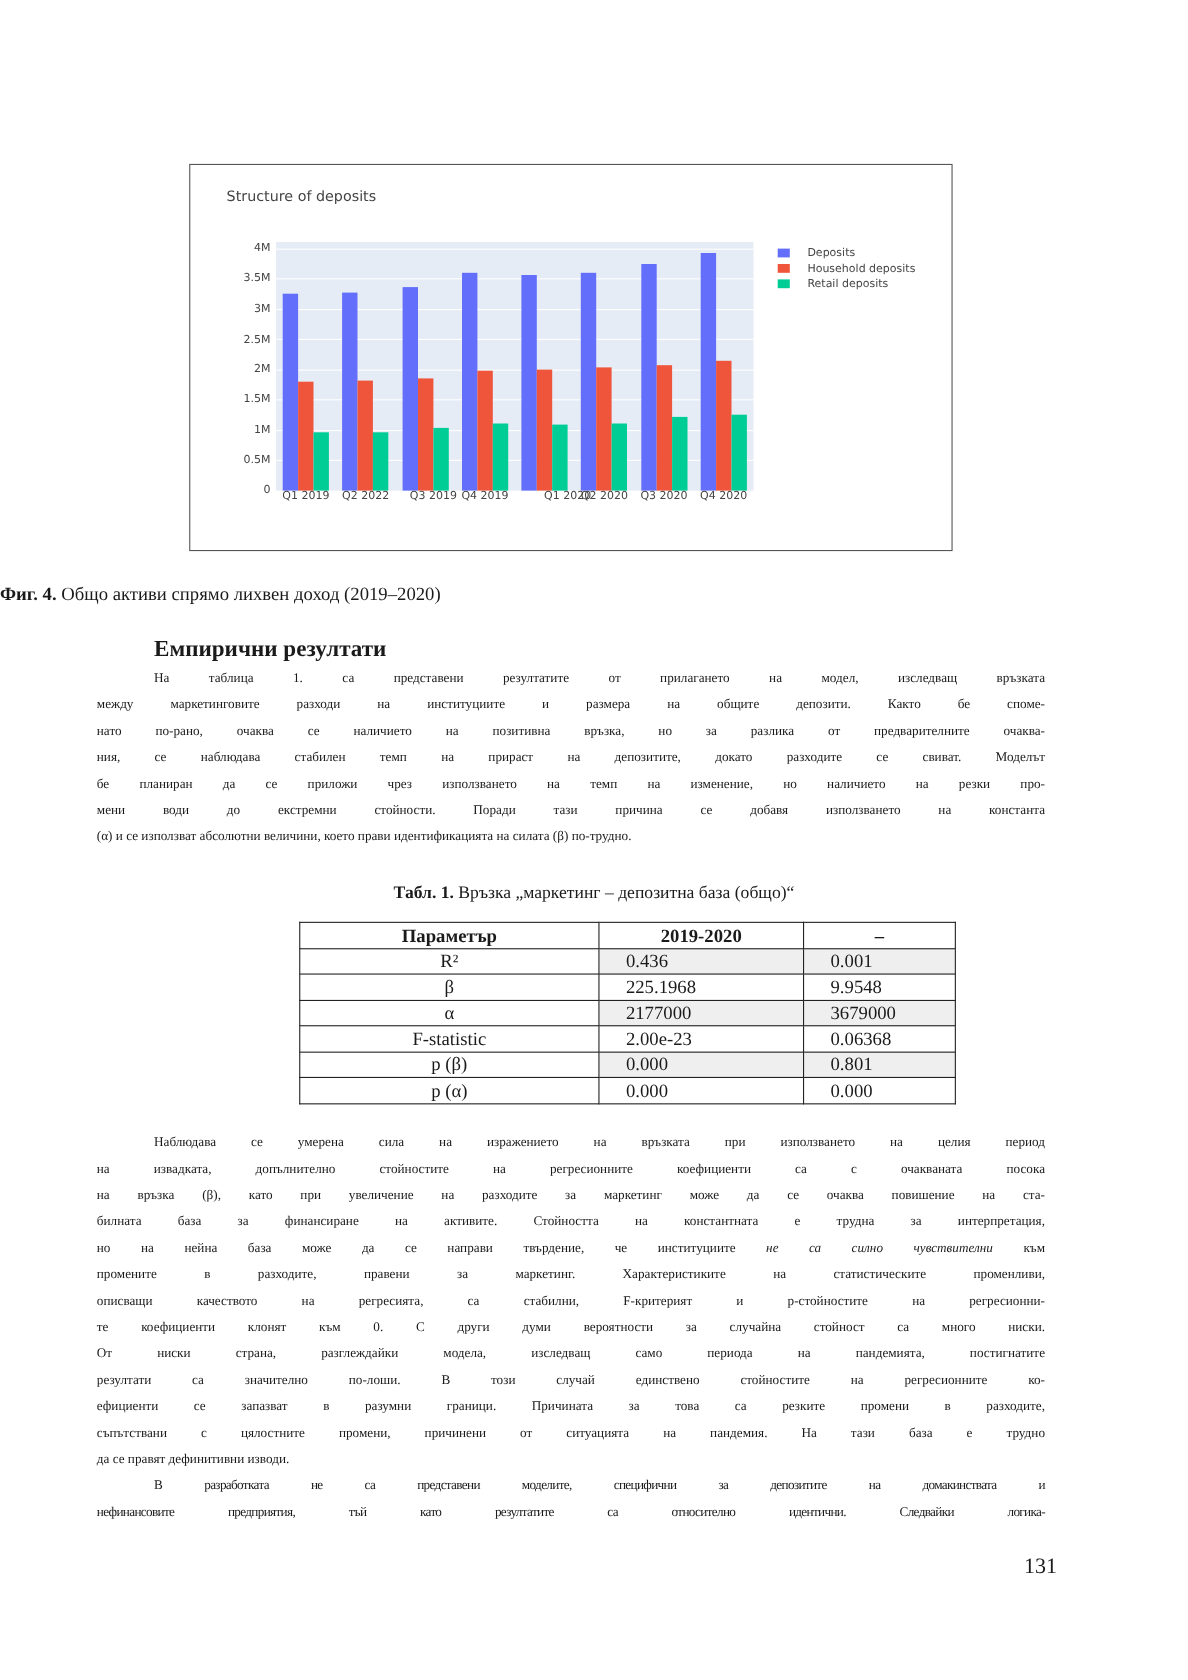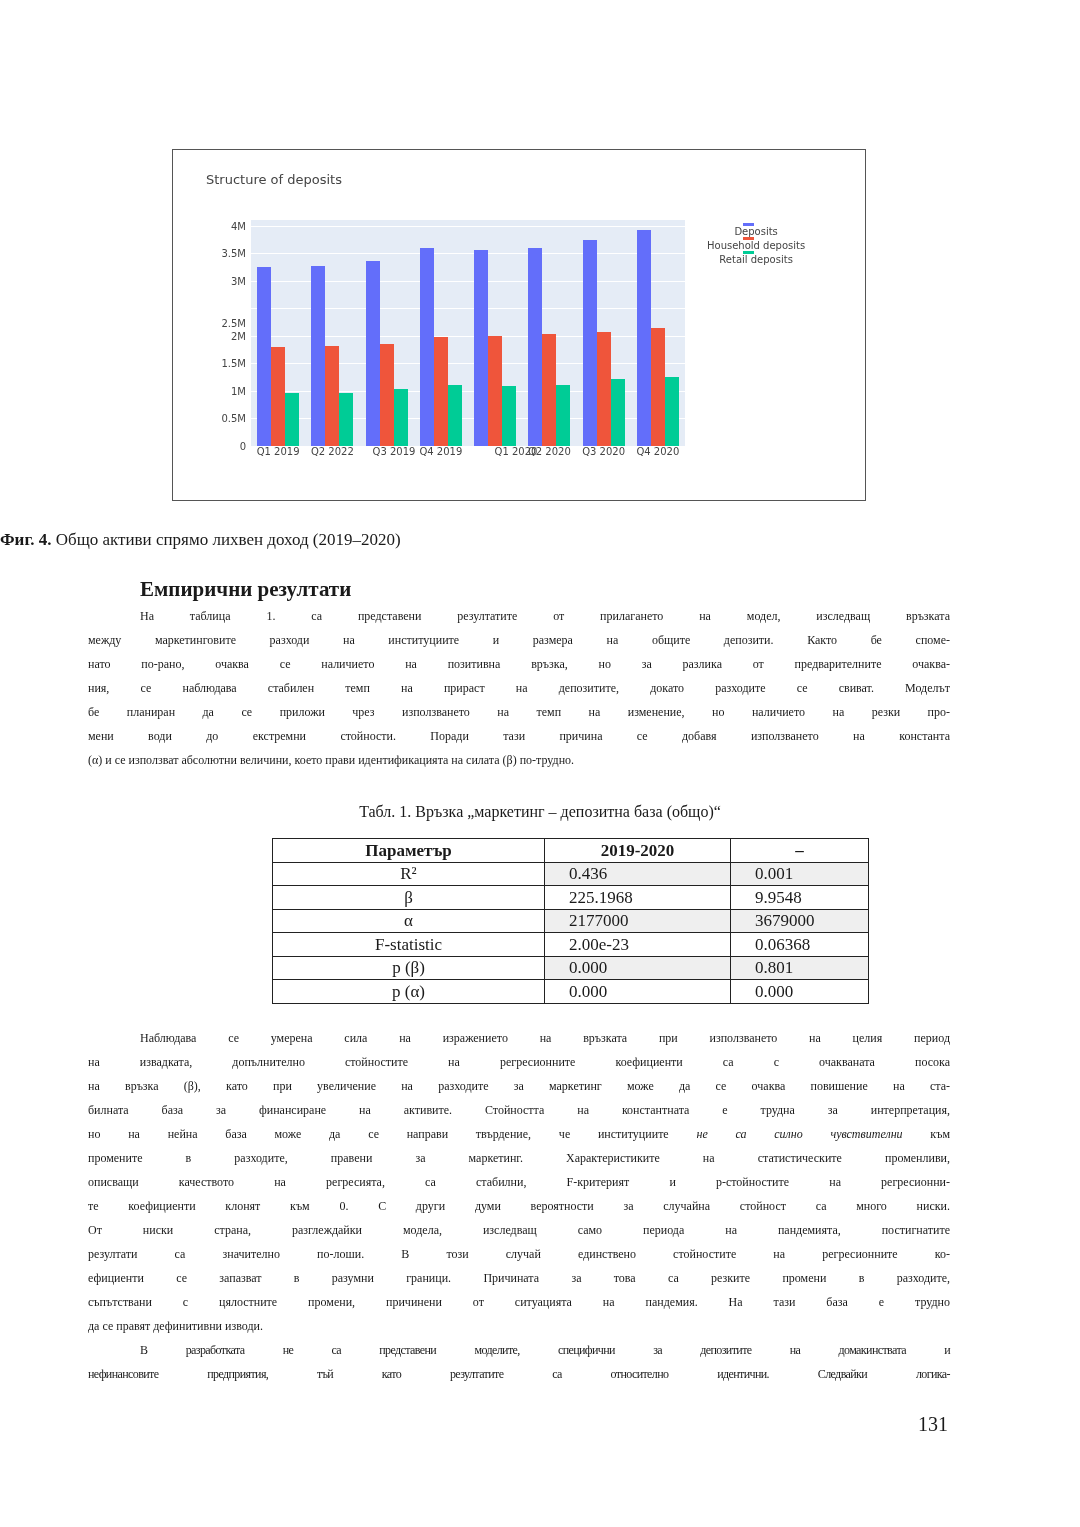--- a/index.html
+++ b/index.html
@@ -6,59 +6,59 @@
   body { width: 1080px; height: 1527px; position: relative; font-family: "Liberation Serif", "DejaVu Serif", serif; color: #1a1a1a; overflow: hidden; }
 
   .figure-frame { position: absolute; left: 172px; top: 149px; width: 694px; height: 352px; border: 1px solid #555; box-sizing: border-box; background: #fff; }
   .chart-title { position: absolute; left: 33px; top: 22px; font-family: "DejaVu Sans", sans-serif; font-size: 13px; color: #444; }
   .plot-area { position: absolute; left: 78px; top: 70px; width: 434px; height: 226px; background: #e5ecf6; }
   .gridline { position: absolute; left: 0; width: 100%; height: 1px; background: #ffffff; }
   .ytick { position: absolute; right: 619px; font-family: "DejaVu Sans", sans-serif; font-size: 10px; color: #444; text-align: right; white-space: nowrap; transform: translateY(-50%); }
   .xtick { position: absolute; top: 296px; font-family: "DejaVu Sans", sans-serif; font-size: 10px; color: #444; white-space: nowrap; transform: translateX(-50%); }
   .bar { position: absolute; bottom: 0; width: 14px; }
   .legend { position: absolute; left: 534px; top: 73px; font-family: "DejaVu Sans", sans-serif; font-size: 10px; color: #444; }
-  .legend-item { display: flex; align-items: center; height: 14px; flex-direction: column; }
+  .legend-item { display: flex; align-items: center; height: 14px; }
   .legend-swatch { width: 11px; height: 8px; margin-right: 16px; }
 
   .caption { position: absolute; top: 530px; left: 0; width: 1080px; font-size: 17px; }
   .caption b { font-weight: bold; }
 
   .section-heading { position: absolute; left: 140px; top: 577px; font-size: 21px; font-weight: bold; }
 
   .para { position: absolute; left: 88px; width: 862px; font-size: 12px; line-height: 24px; text-align: justify; }
   .para .line { display: block; text-align: justify; text-align-last: justify; height: 24px; white-space: nowrap; }
   .para .line.last { text-align-last: left; }
   .para .line.indent { padding-left: 52px; }
 
   .table-caption { position: absolute; top: 803px; left: 0; width: 1080px; text-align: center; font-size: 16px; }
-  .table-caption b { font-weight: normal; }
+  .table-caption b { font-weight: bold; }
 
   table.results { position: absolute; left: 272px; top: 838px; border-collapse: collapse; font-size: 17px; }
   table.results td, table.results th { border: 1px solid #222; height: 22.5px; padding: 0 24px; line-height: 21px; }
   table.results th { font-weight: bold; text-align: center; }
   table.results td.param { text-align: center; width: 223px; }
   table.results td.val1 { width: 137px; }
   table.results td.val2 { width: 89px; }
   table.results tr.shaded td.val1, table.results tr.shaded td.val2 { background: #efefef; }
 
-  .page-number { position: absolute; right: 132px; top: 1413px; font-size: 20px; }
+  .page-number { position: absolute; right: 119px; top: 1413px; font-size: 20px; }
   .narrow { font-family: "Liberation Serif", serif; letter-spacing: -0.6px; }
 </style>
 </head>
 <body>
 
 <div class="figure-frame">
   <div class="chart-title">Structure of deposits</div>
   <div id="yticks">
       <div class="ytick" style="top: 296px;">0</div>
       <div class="ytick" style="top: 268.439px;">0.5M</div>
       <div class="ytick" style="top: 240.878px;">1M</div>
       <div class="ytick" style="top: 213.317px;">1.5M</div>
       <div class="ytick" style="top: 185.756px;">2M</div>
-      <div class="ytick" style="top: 173px;">2.5M</div>
+      <div class="ytick" style="top: 159px;">2.5M</div>
       <div class="ytick" style="top: 130.634px;">3M</div>
       <div class="ytick" style="top: 103.073px;">3.5M</div>
       <div class="ytick" style="top: 75.5122px;">4M</div>
     </div>
   <div class="plot-area" id="plot">
       <div class="gridline" style="top: 198.439px;"></div>
       <div class="gridline" style="top: 170.878px;"></div>
       <div class="gridline" style="top: 143.317px;"></div>
       <div class="gridline" style="top: 115.756px;"></div>
       <div class="gridline" style="top: 88.1951px;"></div>

